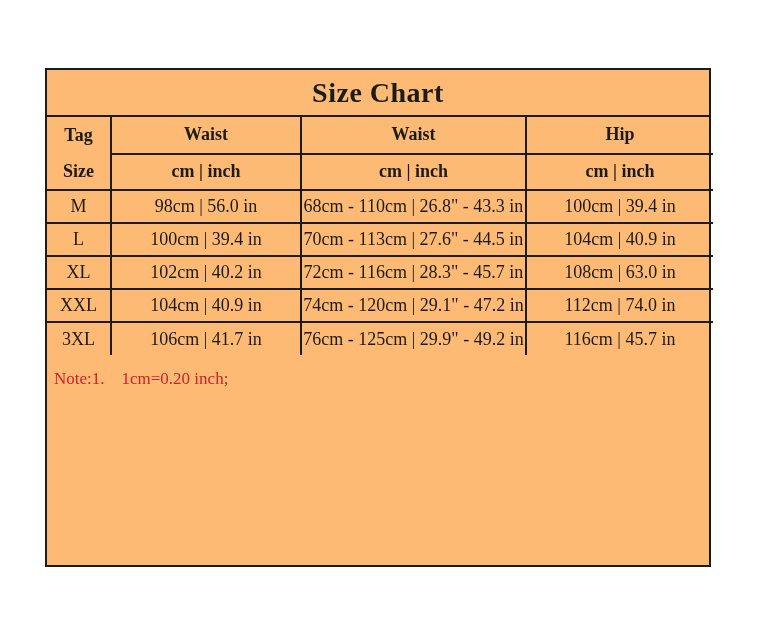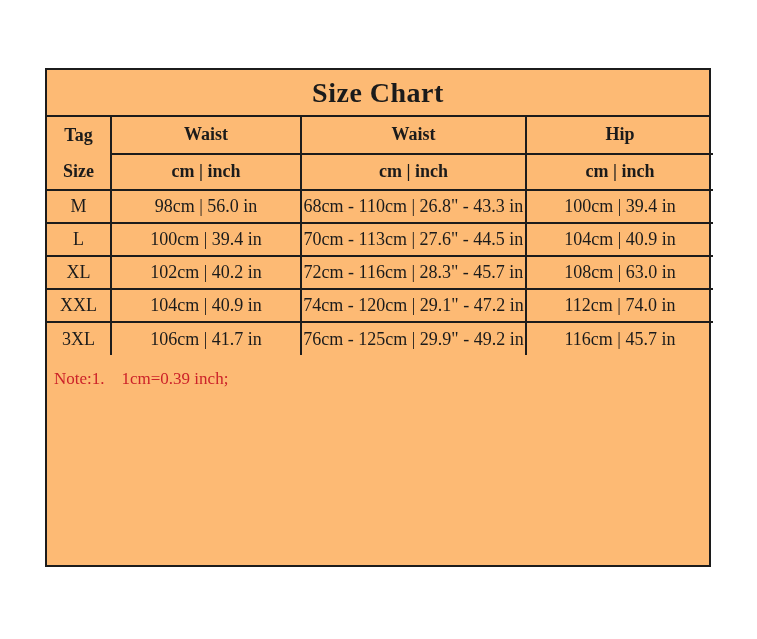--- a/index.html
+++ b/index.html
@@ -120,16 +120,16 @@
       <tr>
         <td>3XL</td>
         <td>106cm | 41.7 in</td>
         <td>76cm - 125cm | 29.9" - 49.2 in</td>
         <td>116cm | 45.7 in</td>
       </tr>
     </tbody>
   </table>
 
   <div class="notes">
-    <div class="note">Note:1.    1cm=0.39 inch;</div>
+    <div class="note">Note:1.    1cm=0.20 inch;</div>
   </div>
 
 </div>
 
 </body></html>

